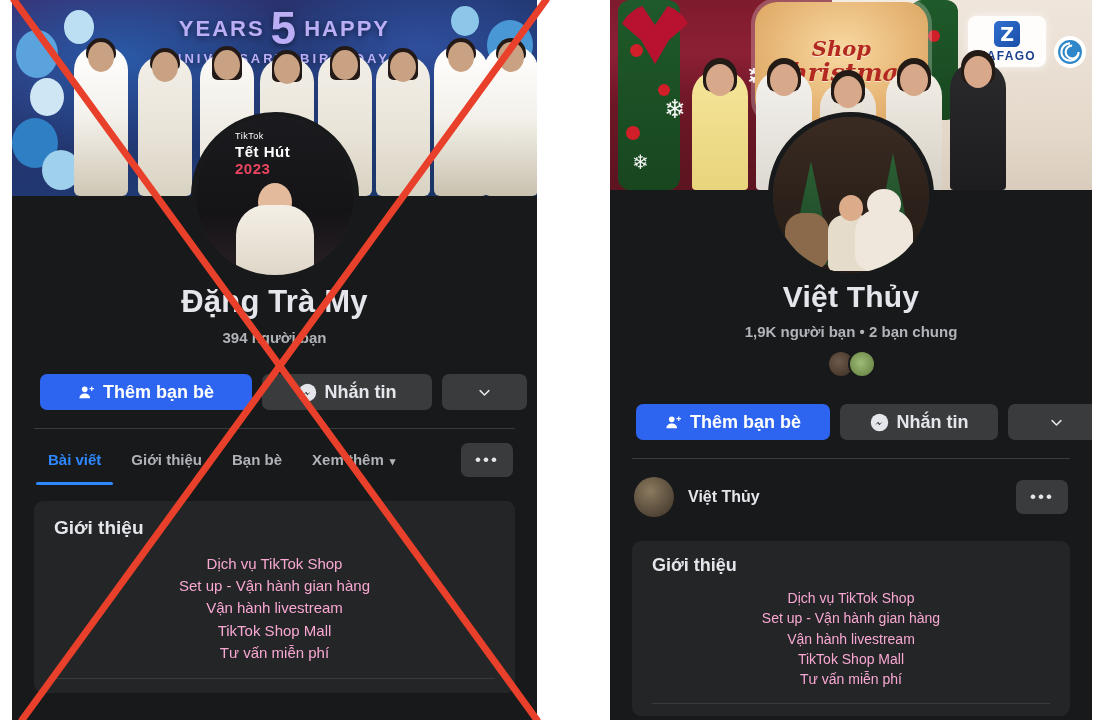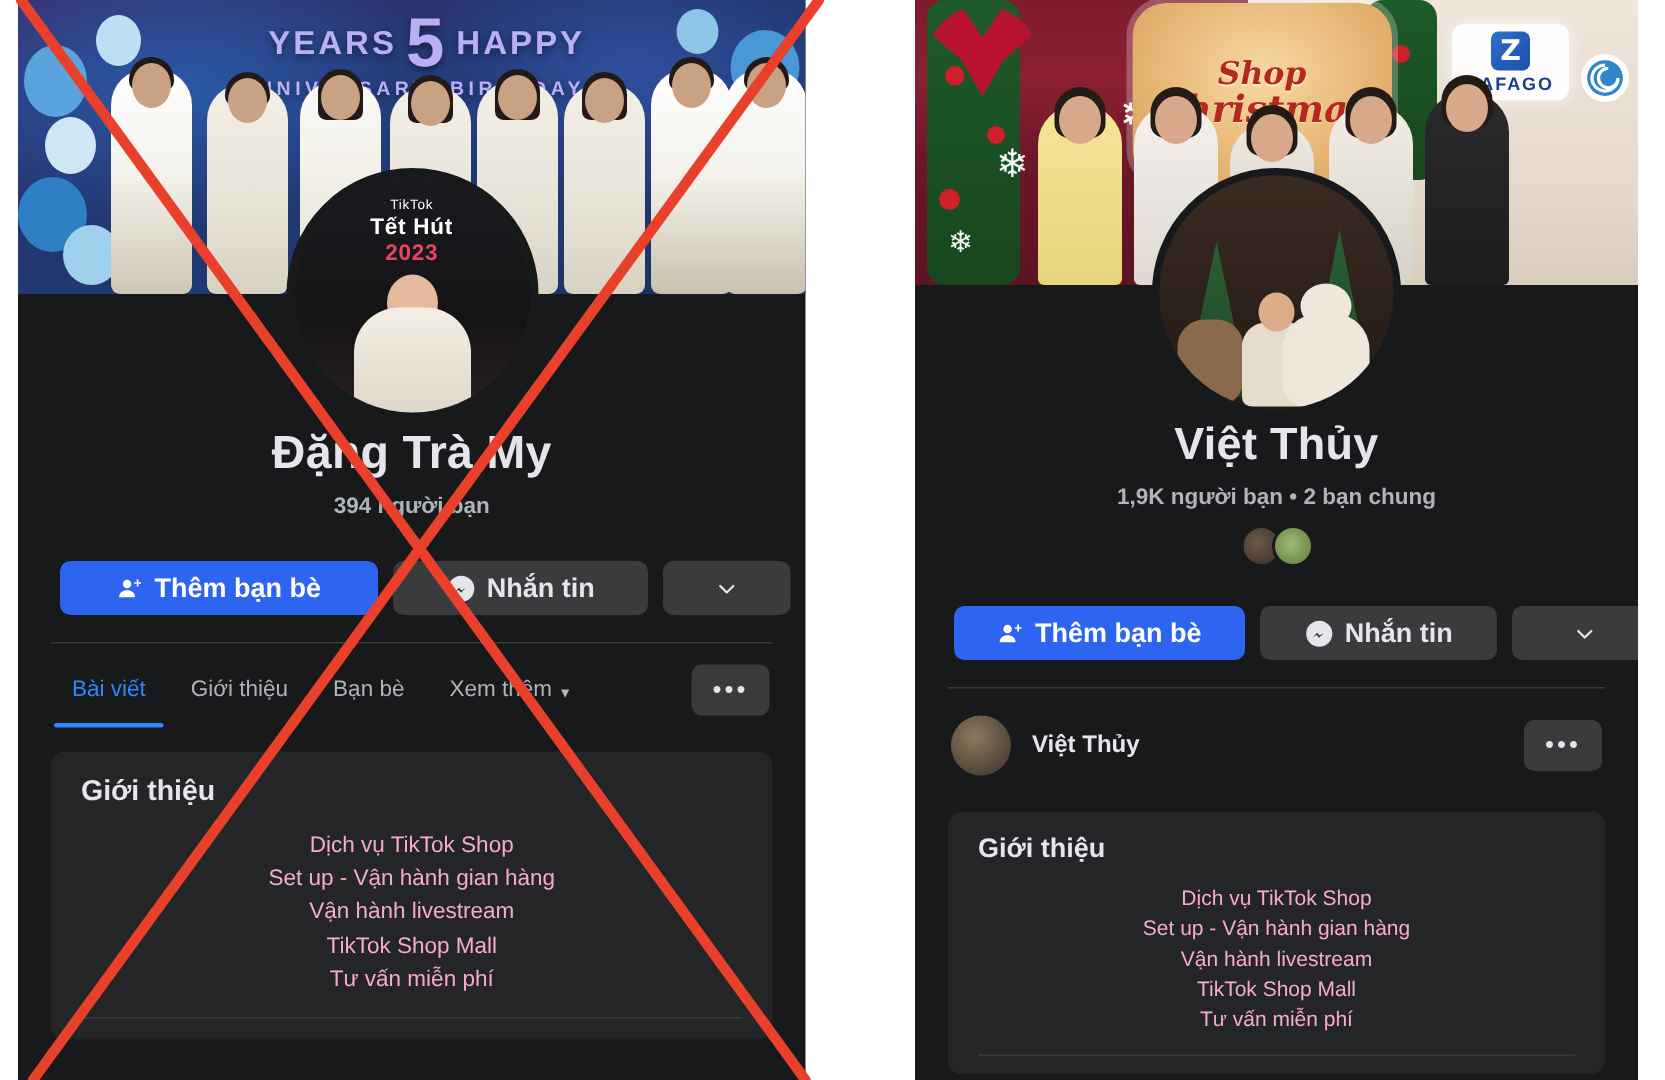--- a/index.html
+++ b/index.html
@@ -145,21 +145,21 @@
   .avatar-left  { width: 168px; height: 168px; top: 112px; }
   .avatar-right { width: 166px; height: 166px; top: 112px; }
   .avatar-img { position: absolute; inset: 0; }
 
   
   .av-l {
     background: linear-gradient(180deg,#1b1b1f 0%,#141316 60%,#2a2024 100%);
   }
   .av-l .tt-label {
     position: absolute; left: 50%; transform: translateX(-50%); top: 14px;
-    text-align: center; color: #fff; font-size: 9px; letter-spacing: .5px;
+    color: #fff; font-size: 9px; letter-spacing: .5px;
   }
   .av-l .tt-big { font-size: 15px; font-weight: 800; margin-top: 2px; }
   .av-l .tt-year { color: #e8455f; }
   .av-l .body {
     position: absolute; left: 50%; transform: translateX(-50%); bottom: -6px;
     width: 78px; height: 76px; border-radius: 30px 30px 0 0;
     background: linear-gradient(180deg,#f4efe6,#ddd5c6);
   }
   .av-l .face {
     position: absolute; left: 50%; transform: translateX(-50%); bottom: 54px;
@@ -244,21 +244,21 @@
   .ico { display: inline-flex; align-items: center; }
 
   
   .divider { height: 1px; background: #3a3b3c; margin: 18px 22px 0; }
   .tabbar {
     display: flex; align-items: center; gap: 6px;
     padding: 0 24px; margin-top: 4px; height: 54px;
   }
   .tab {
     position: relative; padding: 16px 12px 17px;
-    font-size: 15px; font-weight: 400; color: #b0b3b8; cursor: pointer;
+    font-size: 15px; font-weight: 700; color: #b0b3b8; cursor: pointer;
     display: flex; align-items: flex-end; gap: 6px;
   }
   .tab.active { color: #2d88ff; }
   .tab.active:after {
     content: ''; position: absolute; left: 0; right: 0; bottom: 0;
     height: 3px; background: #2d88ff; border-radius: 2px;
   }
   .tabbar .spacer { flex: 1; }
   .dots-btn {
     width: 52px; height: 34px; border-radius: 7px; background: #3a3b3c;

